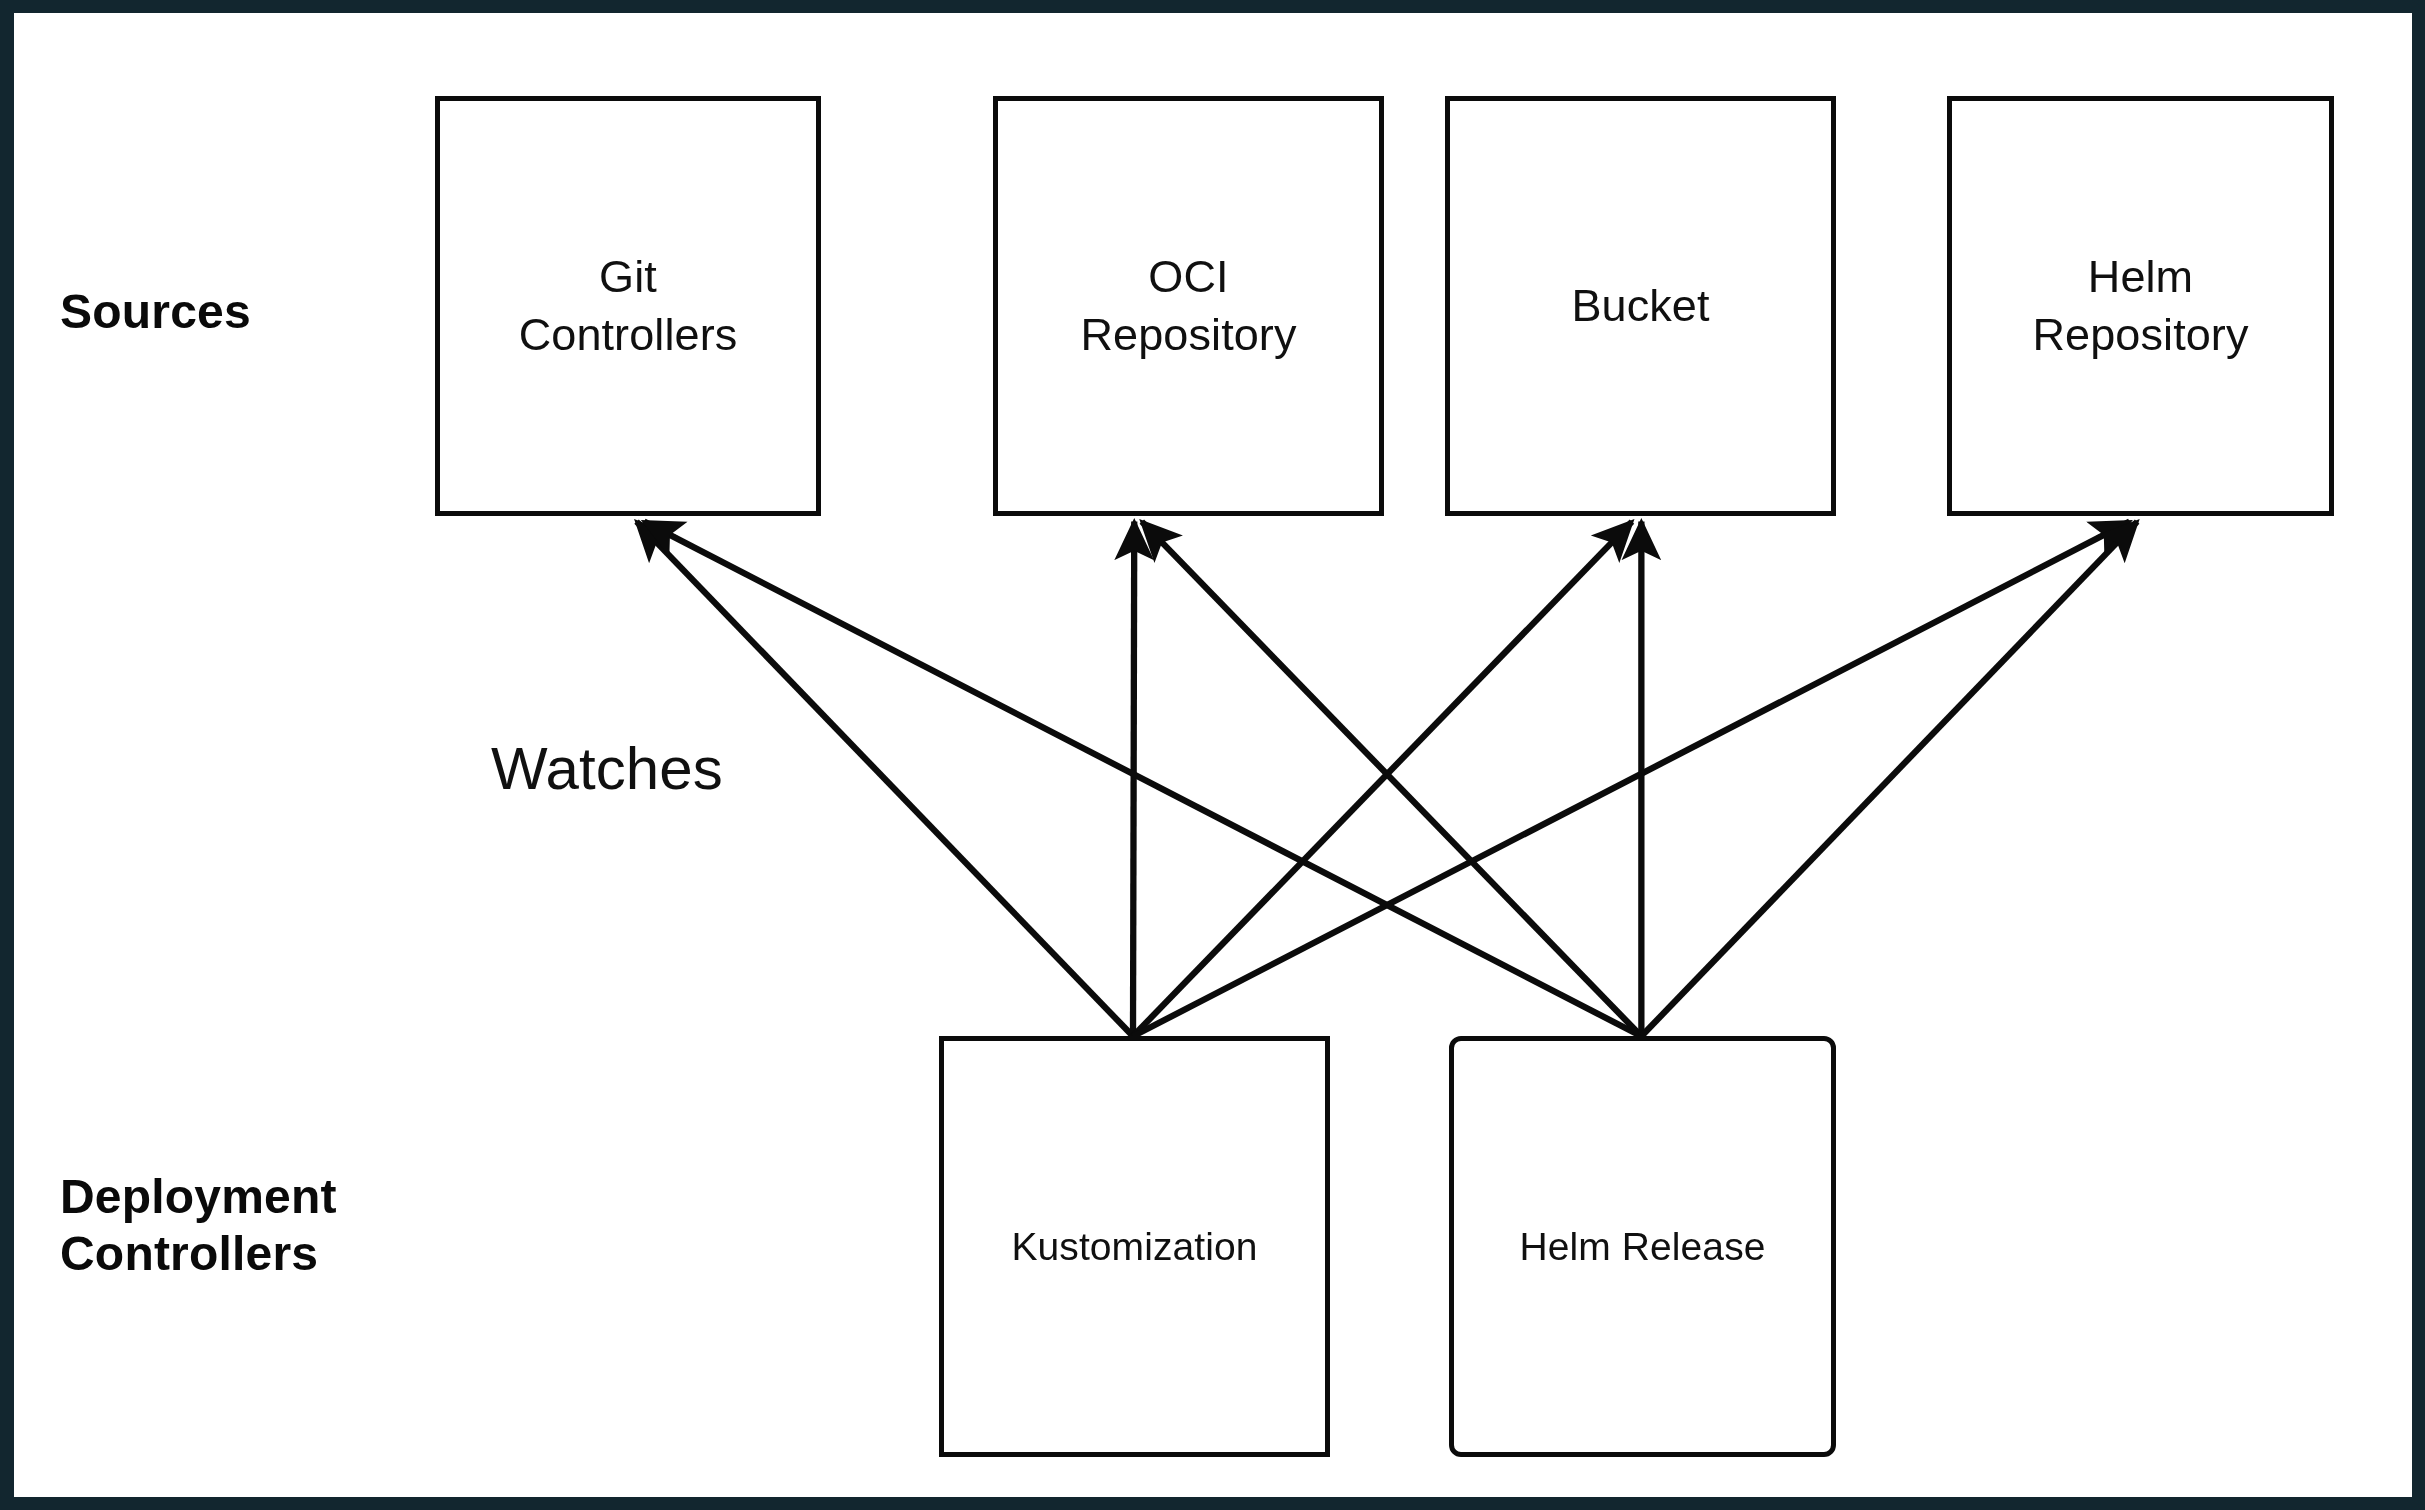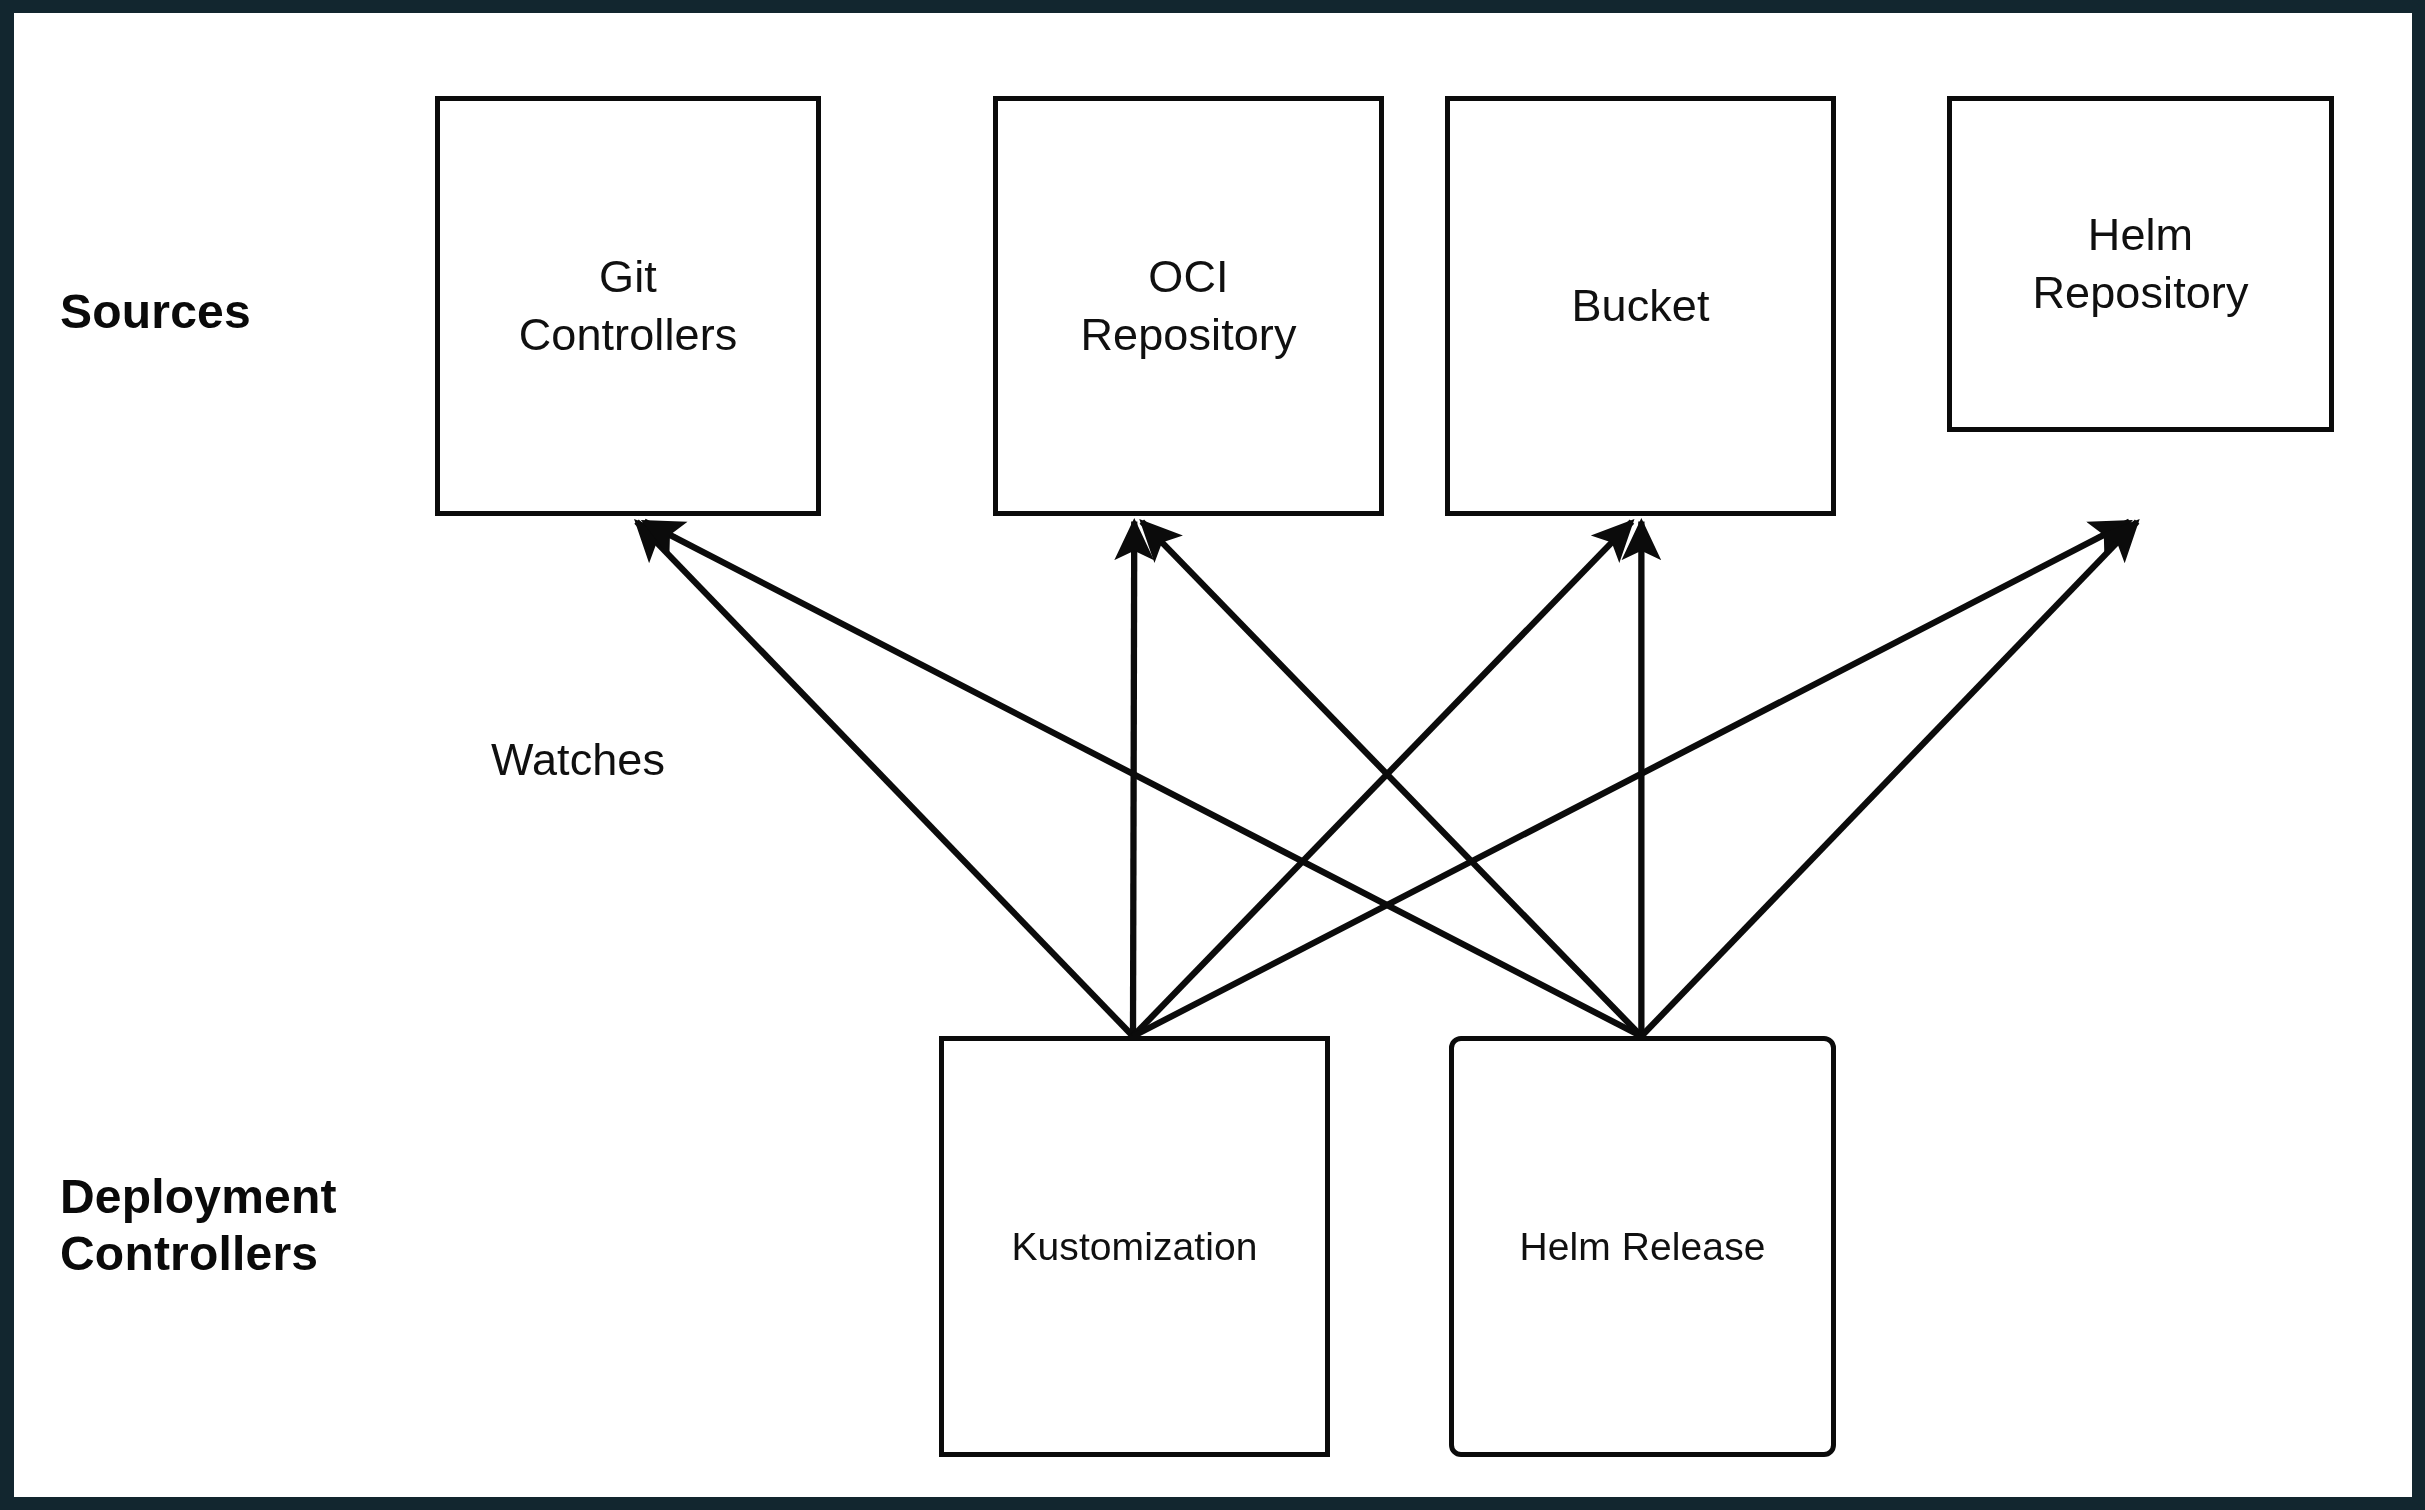--- a/index.html
+++ b/index.html
@@ -63,21 +63,21 @@
     color: #0a0a0a;
     font-size: 48px;
     line-height: 1.18;
     white-space: pre-line;
     letter-spacing: 0.2px;
   }
   .edge-label {
     position: absolute;
     font-weight: 400;
     color: #101010;
-    font-size: 45px;
+    font-size: 60px;
     letter-spacing: 0.1px;
     white-space: nowrap;
   }
 </style>
 </head>
 <body>
 
 <div id="canvas">
   <div id="inner"></div>
 
@@ -116,21 +116,21 @@
 
   <div class="node-box" style="left:993px; top:96px; width:391px; height:420px;">
     <div class="node-label source-label">OCI
 Repository</div>
   </div>
 
   <div class="node-box" style="left:1445px; top:96px; width:391px; height:420px;">
     <div class="node-label source-label">Bucket</div>
   </div>
 
-  <div class="node-box" style="left:1947px; top:96px; width:387px; height:336px;">
+  <div class="node-box" style="left:1947px; top:96px; width:387px; height:420px;">
     <div class="node-label source-label">Helm
 Repository</div>
   </div>
 
   <div class="node-box" style="left:939px; top:1036px; width:391px; height:421px;">
     <div class="node-label controller-label">Kustomization</div>
   </div>
 
   <div class="node-box" style="left:1449px; top:1036px; width:387px; height:421px;border-radius:12px;">
     <div class="node-label controller-label">Helm Release</div>

